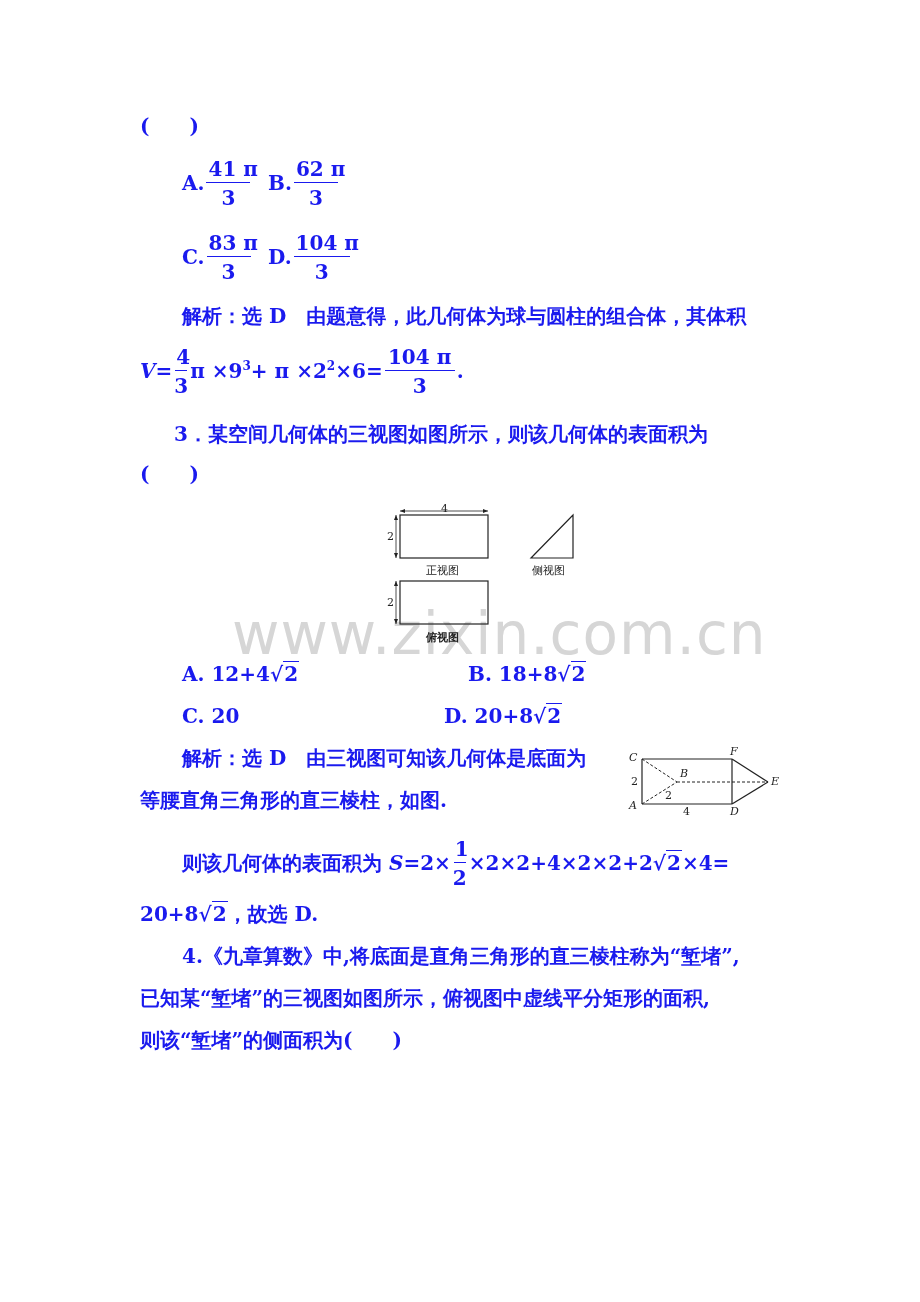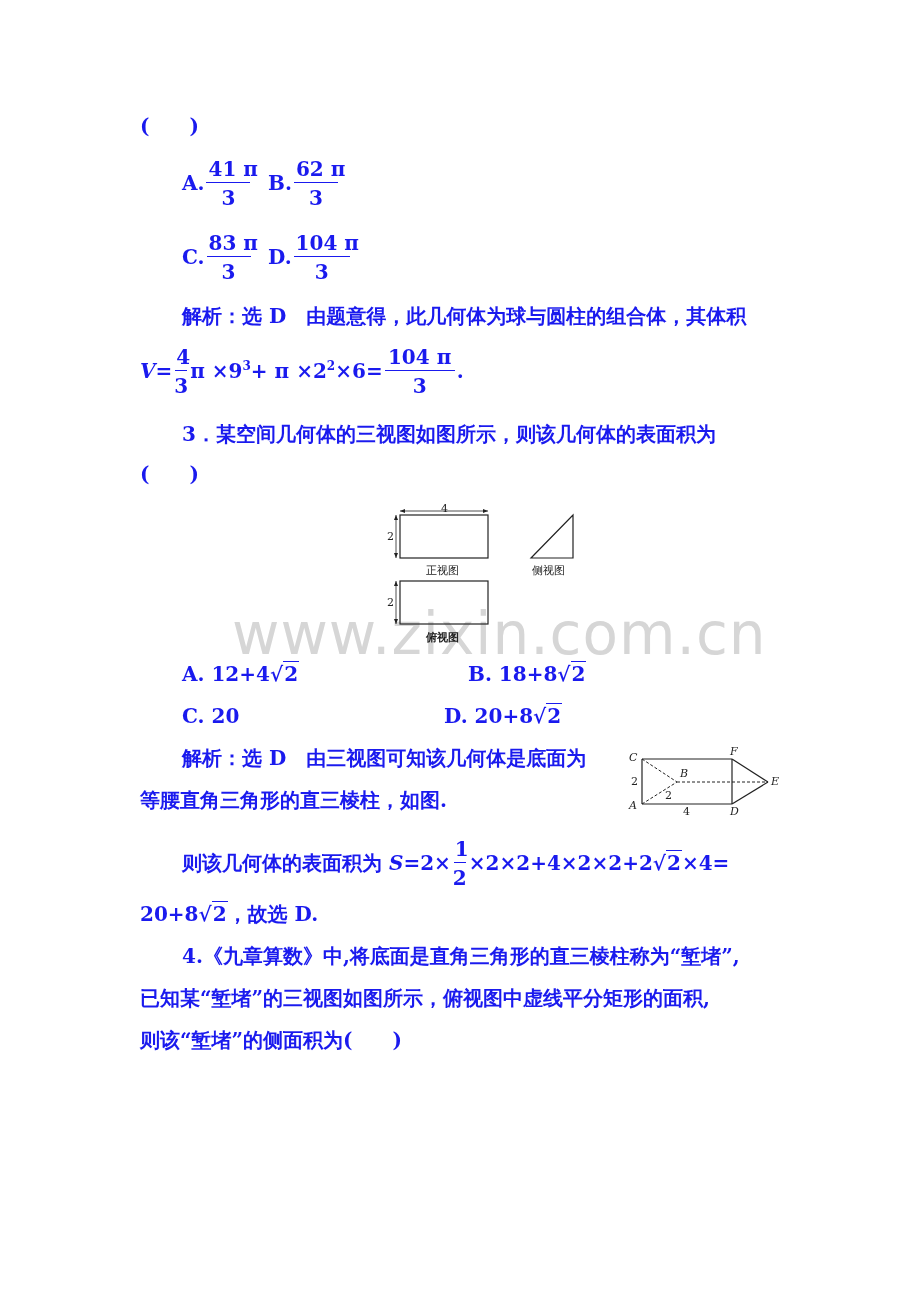--- a/index.html
+++ b/index.html
@@ -56,21 +56,21 @@
 <div class="abs t" style="left:140px; top:344px;">
   <span class="it">V=</span><span class="frac small">
       <span class="num">4</span>
       <span class="den">3</span>
     </span><span>π ×9</span><sup>3</sup><span>+ π ×2</span><sup>2</sup><span>×6=</span><span class="frac">
       <span class="num" style="width:66px;text-align:center">104 π</span>
       <span class="den">3</span>
     </span><span>.</span>
 </div>
 
-<div class="abs t" style="left:182px; top:422px;">3．某空间几何体的三视图如图所示，则该几何体的表面积为</div>
+<div class="abs t" style="left:174px; top:422px;">3．某空间几何体的三视图如图所示，则该几何体的表面积为</div>
 <div class="abs t" style="left:140px; top:462px;">(　　)</div>
 
 <div class="abs" style="left:384px; top:500px; width:200px; height:150px;">
   <svg width="200" height="150" viewBox="0 0 200 150">
 
     <rect x="16" y="15" width="88" height="43" fill="none" stroke="#222" stroke-width="1.2"></rect>
     <line x1="16" y1="11" x2="104" y2="11" stroke="#222" stroke-width="0.8"></line>
     <polygon points="16,11 21,9 21,13" fill="#222"></polygon>
     <polygon points="104,11 99,9 99,13" fill="#222"></polygon>
     <line x1="12" y1="15" x2="12" y2="58" stroke="#222" stroke-width="0.8"></line>

